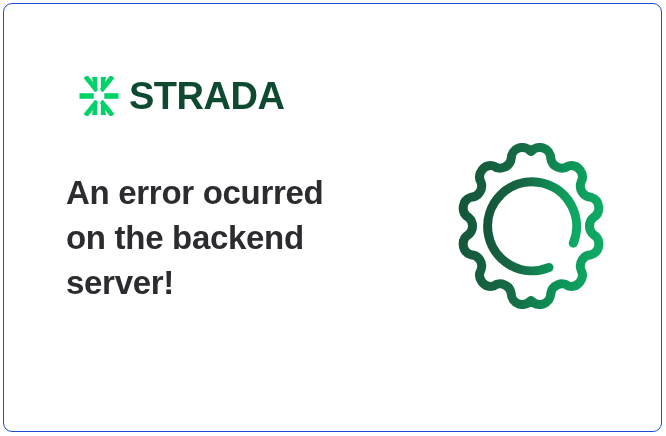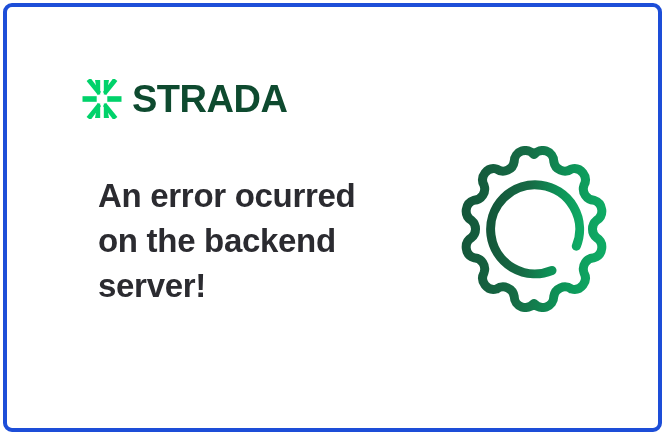--- a/index.html
+++ b/index.html
@@ -24,21 +24,21 @@
 
   
   .card {
     position: absolute;
     left: 3px;
     top: 3px;
     width: 659px;
     height: 429px;
     box-sizing: border-box;
     background: #ffffff;
-    border: 4px solid #1d4ed8;
+    border: 1px solid #1d4ed8;
     border-radius: 9px;
   }
 
   
   .brand {
     position: absolute;
     left: 75px;
     top: 69px;
     display: flex;
     align-items: center;
@@ -58,21 +58,21 @@
     line-height: 38px;
     font-weight: 700;
     letter-spacing: -0.5px;
     color: #0e4a2f;
     white-space: nowrap;
   }
 
   
   .message {
     position: absolute;
-    left: 91px;
+    left: 62px;
     top: 166px;
     width: 300px;
     margin: 0;
     font-family: "Liberation Sans", sans-serif;
     font-size: 33px;
     line-height: 45px;
     font-weight: 700;
     letter-spacing: -0.3px;
     color: #2b2b30;
   }

